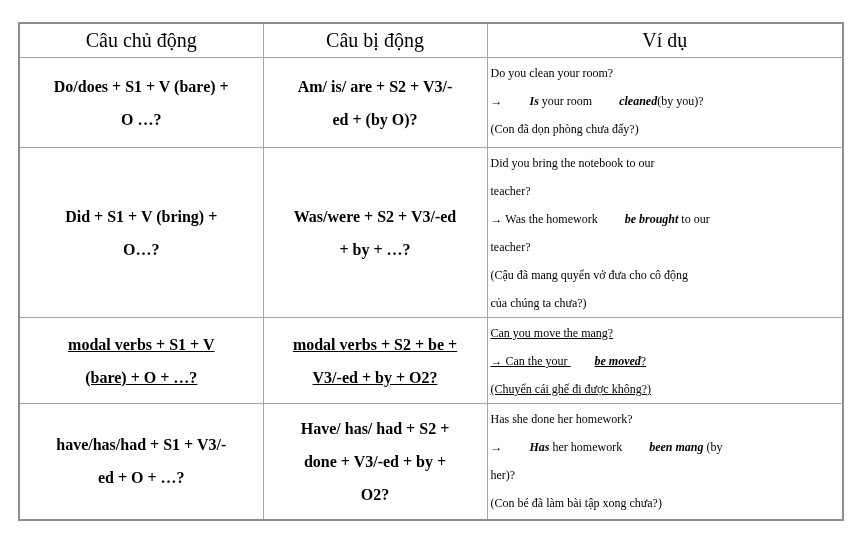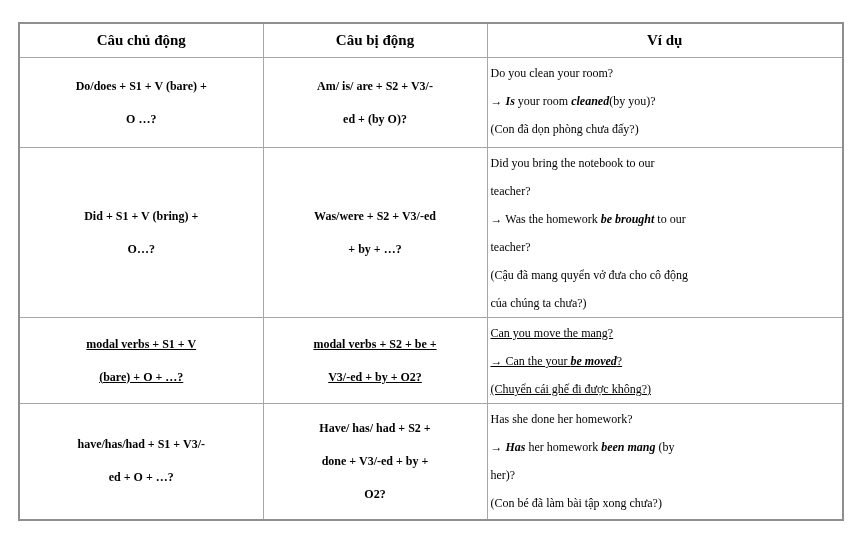--- a/index.html
+++ b/index.html
@@ -21,43 +21,43 @@
     margin: 22px 0 0 18px;
     border: 2px solid #8f8f8f;
   }
   table.grammar th,
   table.grammar td {
     border: 1px solid #a6a6a6;
     overflow: hidden;
   }
   th.hdr {
     height: 33px;
-    font-size: 15px;
-    font-weight: bold;
+    font-size: 20px;
+    font-weight: normal;
     text-align: center;
     vertical-align: middle;
     padding: 0;
   }
   td.formula {
-    font-size: 12px;
+    font-size: 16px;
     font-weight: bold;
     text-align: center;
     vertical-align: middle;
     line-height: 33px;
     white-space: pre-line;
     padding: 0 2px;
   }
   td.example {
     font-size: 12px;
     vertical-align: top;
     line-height: 28px;
     padding: 1px 2px 0 3px;
   }
   .exline { white-space: nowrap; }
-  .bi { font-weight: bold; font-style: italic; }
+  .bi { font-weight: bold; font-style: italic; margin-left: 24px; }
   tr.r1 { height: 90px; }
   tr.r2 { height: 169px; }
   tr.r3 { height: 85px; text-decoration: underline; }
   tr.r4 { height: 116px; }
 </style>
 </head>
 <body>
 
 <table class="grammar">
   <colgroup>

